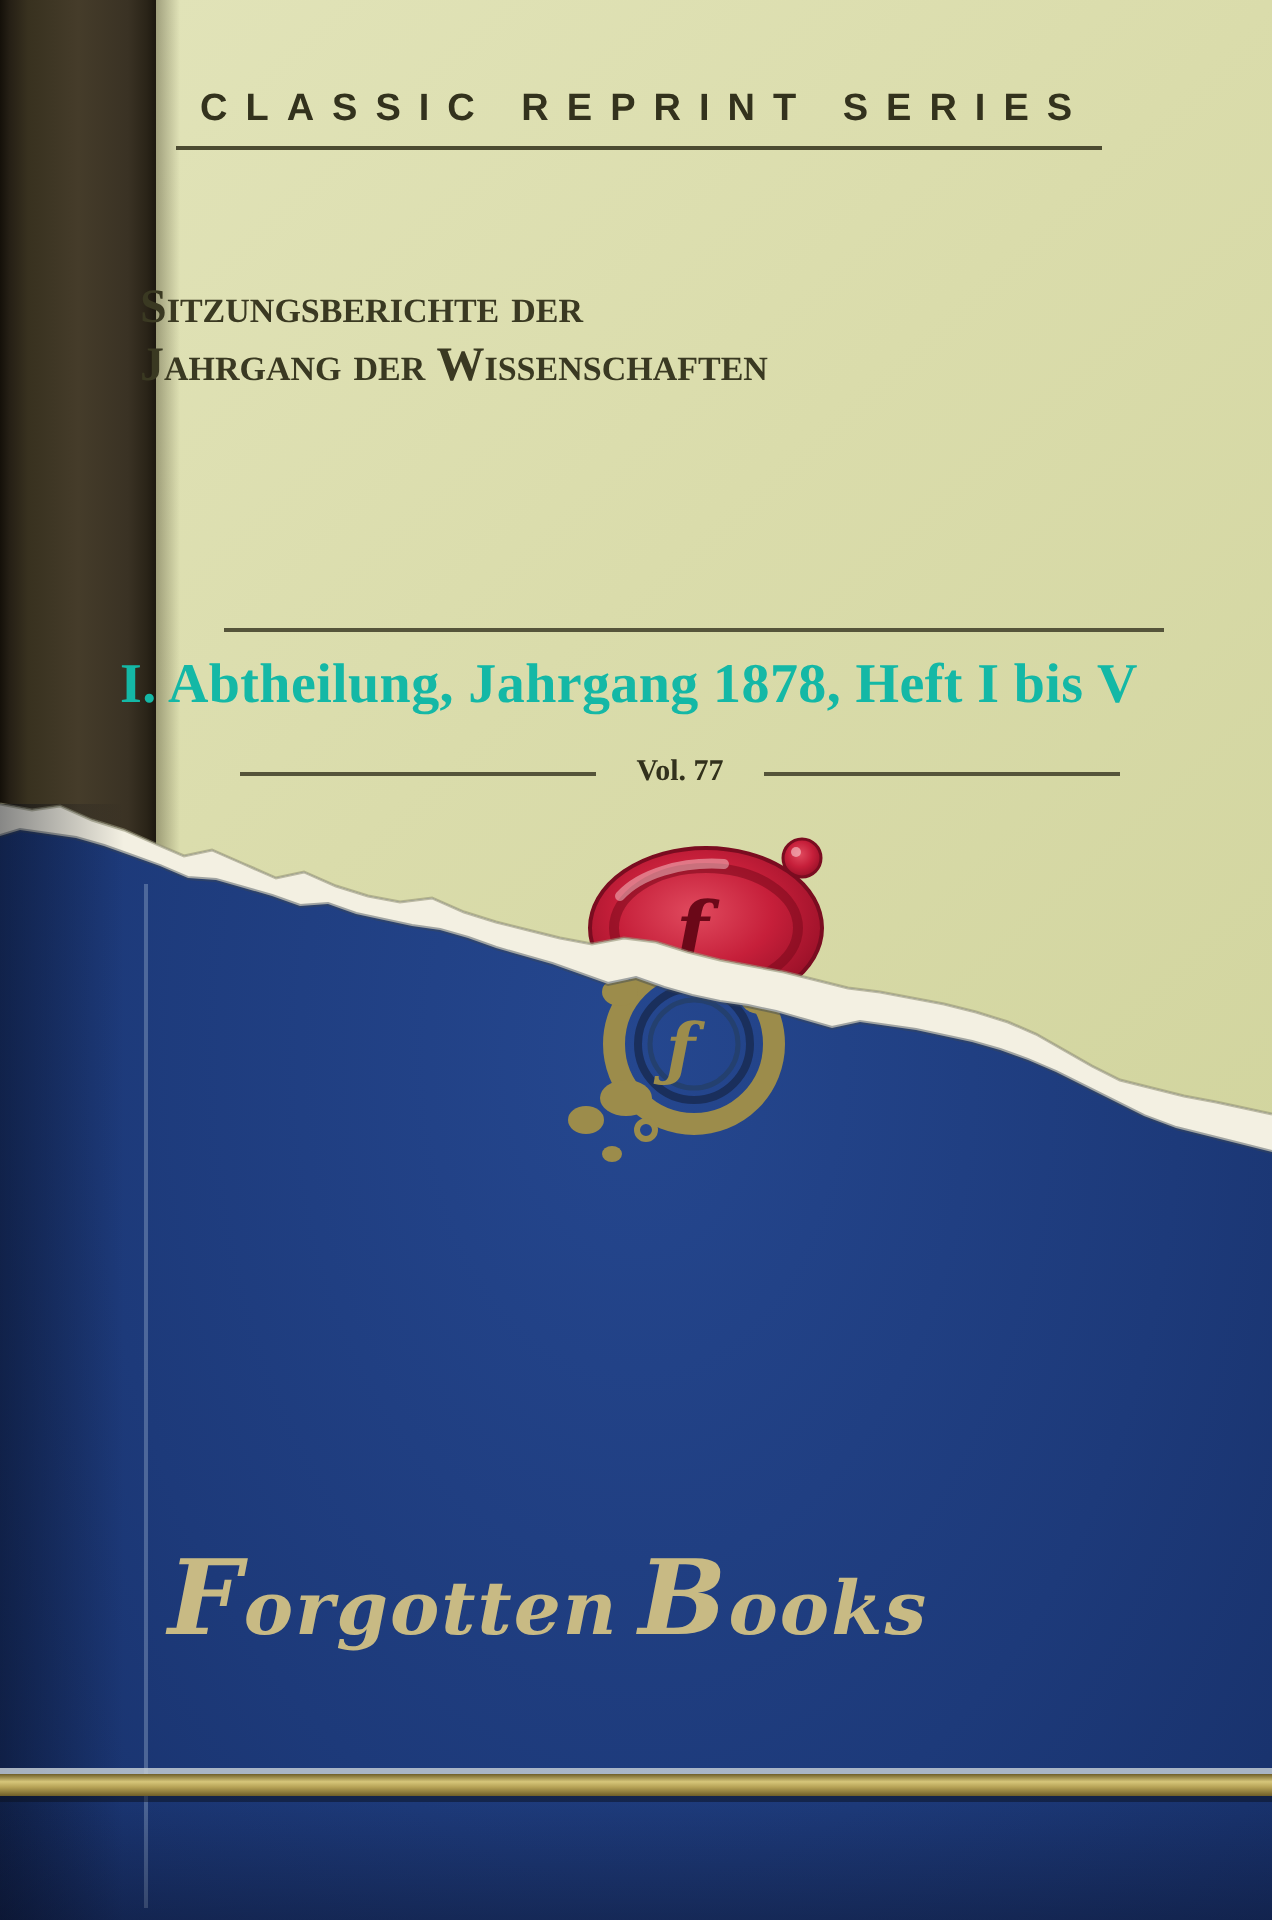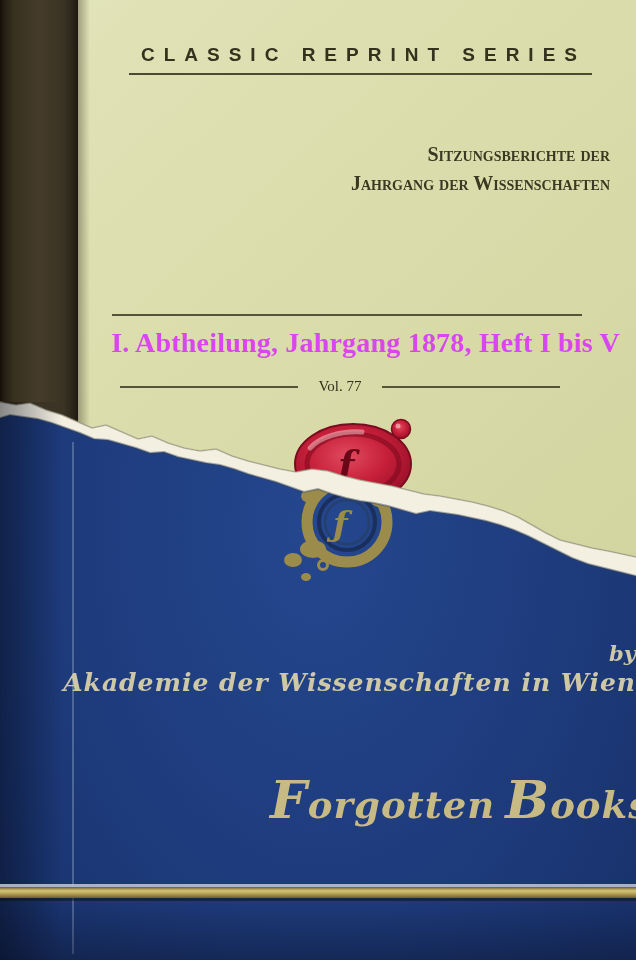--- a/index.html
+++ b/index.html
@@ -2,50 +2,50 @@
 <html><head>
 <meta charset="utf-8">
 <style>
   html,body{margin:0;padding:0;background:#222;}
   #cover{
     position:relative;width:636px;height:960px;overflow:hidden;
     font-family:"Liberation Serif","DejaVu Serif",serif;
     -webkit-font-smoothing:antialiased;
   }
   #bg-art{position:absolute;inset:0;display:block;}
-  .txt{position:absolute;text-align:right;}
+  .txt{position:absolute;text-align:left;}
   
   #series-header{
     top:44px;left:88px;width:504px;
     font-family:"Liberation Sans","DejaVu Sans",sans-serif;
     font-weight:bold;font-size:19px;letter-spacing:9px;color:#33321d;
   }
   #series-header .hdr-inner{
     display:inline-block;border-bottom:2.5px solid #4c4b31;
     padding:0 6px 7px 12px;
   }
   #title-block{
     top:140px;left:70px;width:540px;
-    font-size:20px;font-weight:bold;line-height:29px;
+    font-size:24px;font-weight:bold;line-height:29px;
     font-variant:small-caps;color:#3a3922;
   }
   #rule-top{
     top:314px;left:112px;width:470px;height:0;
     border-top:2px solid #55543a;
   }
   #subtitle{
     top:327px;left:60px;width:560px;
-    font-size:28px;font-weight:bold;color:#d946ef;letter-spacing:.2px;
+    font-size:28px;font-weight:bold;color:#14b8a6;letter-spacing:.2px;
   }
   #vol-row{
     top:378px;left:88px;width:504px;
     display:flex;align-items:center;justify-content:center;gap:20px;
   }
   .vol-line{width:178px;height:0;border-top:2px solid #55543a;}
-  #vol-label{font-size:15px;font-weight:normal;color:#32311c;white-space:nowrap;}
+  #vol-label{font-size:15px;font-weight:bold;color:#32311c;white-space:nowrap;}
   
   #by-label{
     top:641px;left:70px;width:566px;
     font-family:"DejaVu Serif",serif;font-style:italic;font-weight:bold;
     font-size:21px;color:#cfc8a6;
   }
   #author-line{
     top:668px;left:40px;width:596px;
     font-family:"DejaVu Serif",serif;font-style:italic;font-weight:bold;
     font-size:25px;color:#cfc8a6;letter-spacing:1px;white-space:nowrap;
@@ -198,21 +198,19 @@
   <div class="txt" id="rule-top"></div>
 
   <div class="txt" id="subtitle">I. Abtheilung, Jahrgang 1878, Heft I bis V</div>
 
   <div class="txt" id="vol-row">
     <div class="vol-line"></div>
     <div id="vol-label">Vol. 77</div>
     <div class="vol-line"></div>
   </div>
 
-  <div class="txt" id="by-label">by</div>
-
-  <div class="txt" id="author-line">Akademie der Wissenschaften in Wien</div>
+
 
   <div class="txt" id="publisher-logo">
     <span class="cap">F</span><span>orgotten</span><span class="cap w2">B</span><span>ooks</span>
   </div>
 
 </div>
 
 </body></html>

